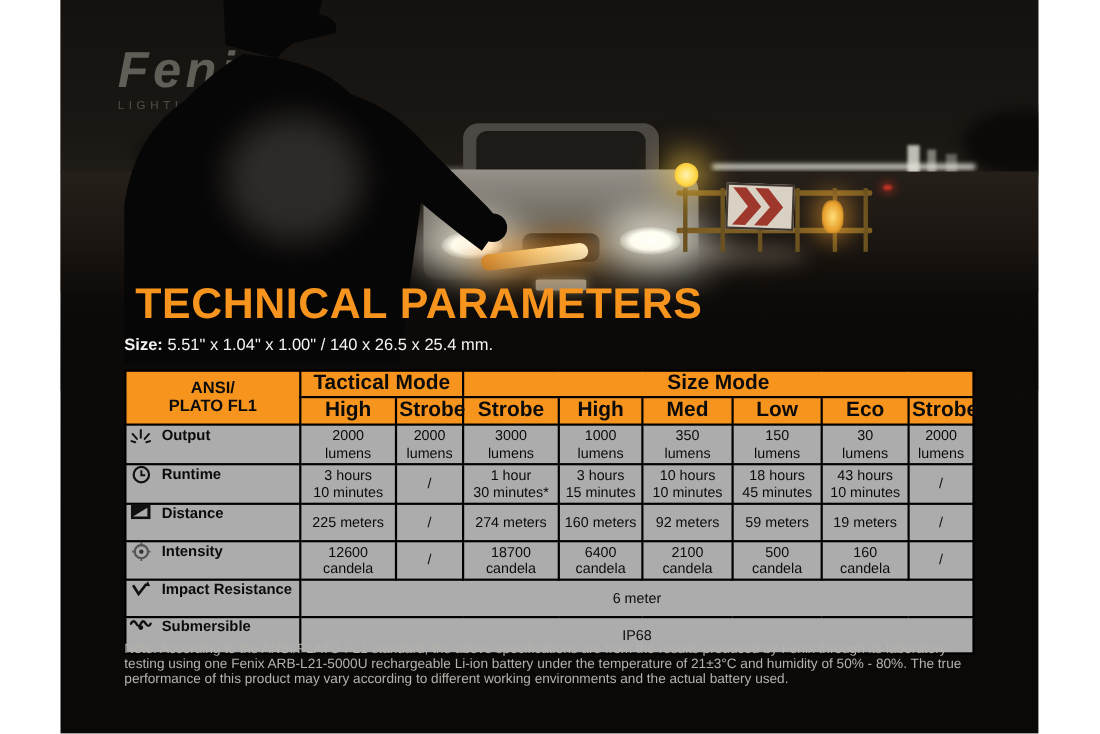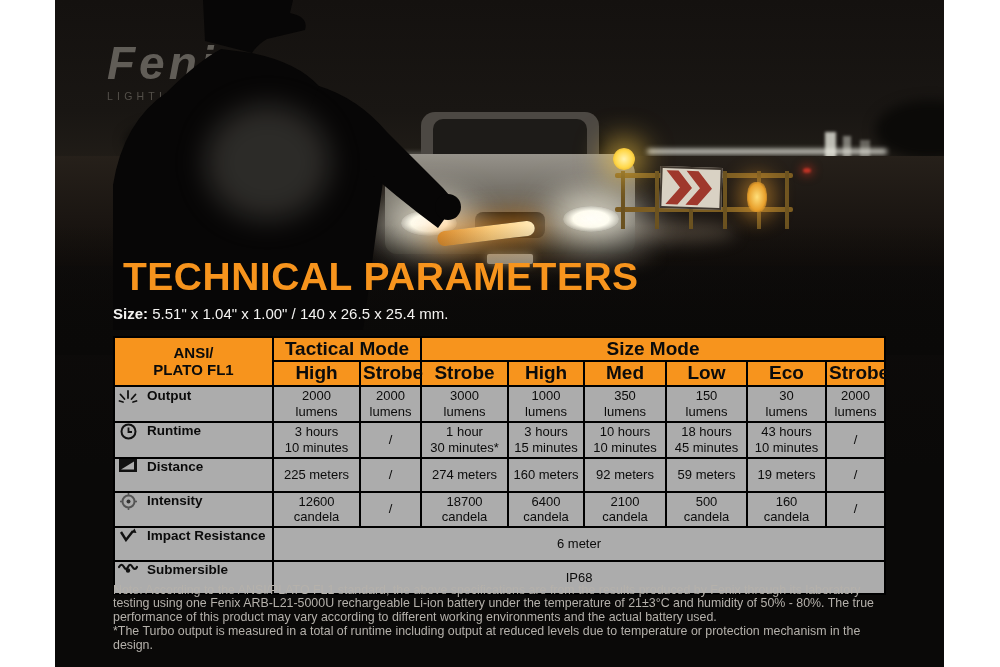--- a/index.html
+++ b/index.html
@@ -326,17 +326,16 @@
           </span>
           <span>Submersible</span></span>
         </th>
         <td class="val" colspan="8">IP68</td>
       </tr>
     </tbody>
       </table>
 
     <div class="notes">
       <p>Note: According to the ANSI/PLATO FL1 standard, the above specifications are from the results produced by Fenix through its laboratory testing using one Fenix ARB-L21-5000U rechargeable Li-ion battery under the temperature of 21±3°C and humidity of 50% - 80%. The true performance of this product may vary according to different working environments and the actual battery used.</p>
-      <p>*The Turbo output is measured in a total of runtime including output at reduced levels due to temperature or protection mechanism in the design.</p>
     </div>
 
   </div>
 </div>
 
 </body></html>

